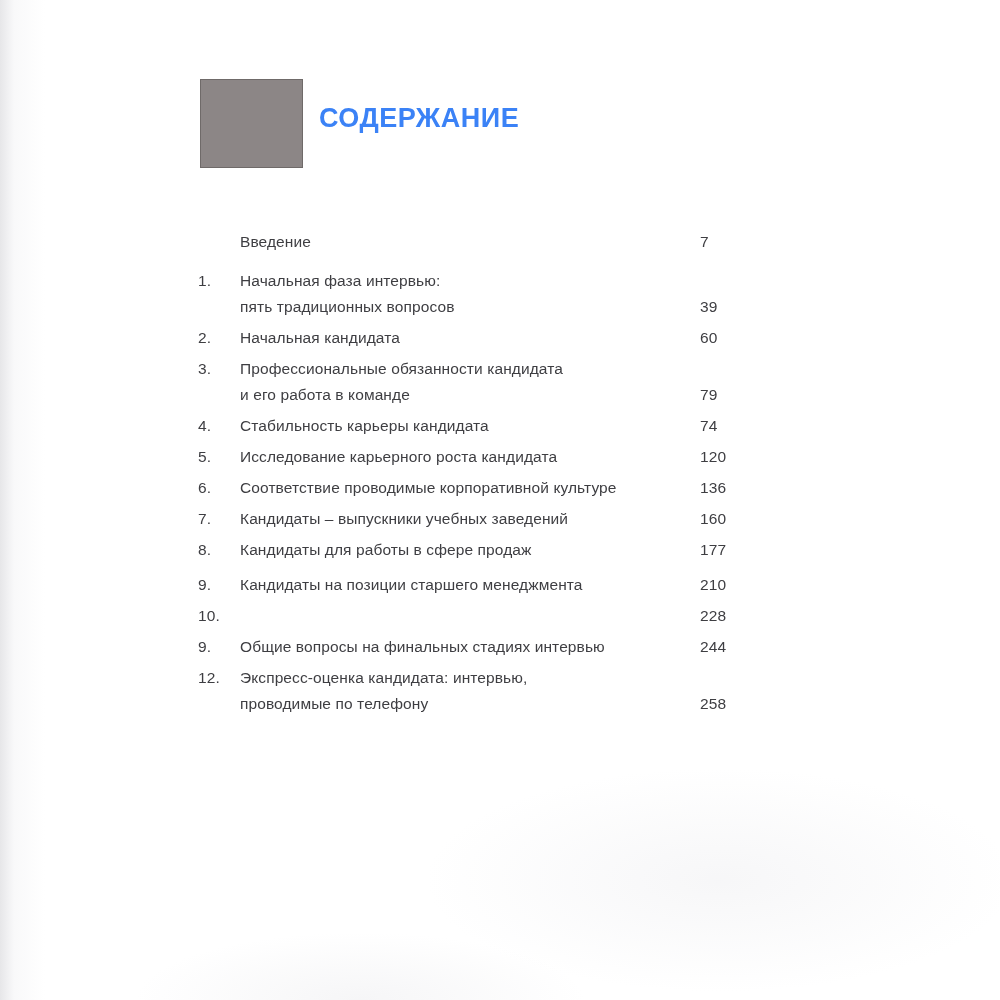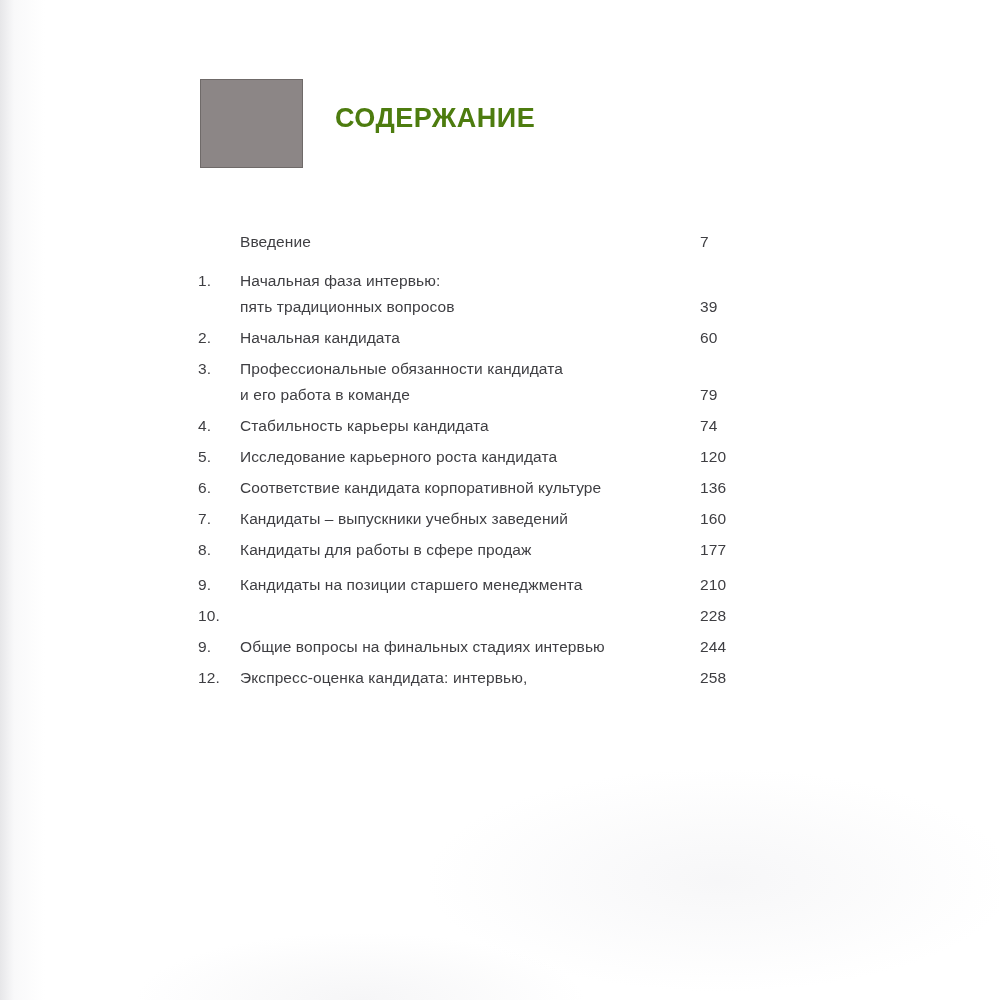--- a/index.html
+++ b/index.html
@@ -31,26 +31,26 @@
     align-items: center;
   }
   .header-box {
     width: 103px;
     height: 89px;
     background: #8c8686;
     border: 1px solid #6f6a69;
     box-sizing: border-box;
   }
   .page-title {
-    margin-left: 32px;
+    margin-left: 16px;
     margin-top: -10px;
     font-size: 27px;
     font-weight: bold;
     letter-spacing: 0.5px;
-    color: #4d7c0f;
+    color: #3b82f6;
   }
 
   .toc {
     position: absolute;
     left: 198px;
     top: 229px;
     width: 540px;
     color: #3e3e42;
     font-size: 15.5px;
     letter-spacing: 0.1px;
@@ -127,21 +127,21 @@
       <span class="num">5.</span>
       <span class="title">
           <span class="l1">Исследование карьерного роста кандидата</span>
         </span>
       <span class="pg">120</span>
     </div>
 
     <div class="toc-row">
       <span class="num">6.</span>
       <span class="title">
-          <span class="l1">Соответствие кандидата корпоративной культуре</span>
+          <span class="l1">Соответствие проводимые корпоративной культуре</span>
         </span>
       <span class="pg">136</span>
     </div>
 
     <div class="toc-row">
       <span class="num">7.</span>
       <span class="title">
           <span class="l1">Кандидаты – выпускники учебных заведений</span>
         </span>
       <span class="pg">160</span>
@@ -175,18 +175,19 @@
       <span class="title">
           <span class="l1">Общие вопросы на финальных стадиях интервью</span>
         </span>
       <span class="pg">244</span>
     </div>
 
     <div class="toc-row">
       <span class="num">12.</span>
       <span class="title">
           <span class="l1">Экспресс-оценка кандидата: интервью,</span>
+          <span class="l2">проводимые по телефону</span>
         </span>
       <span class="pg">258</span>
     </div>
 
   </div>
 </div>
 
 </body></html>

